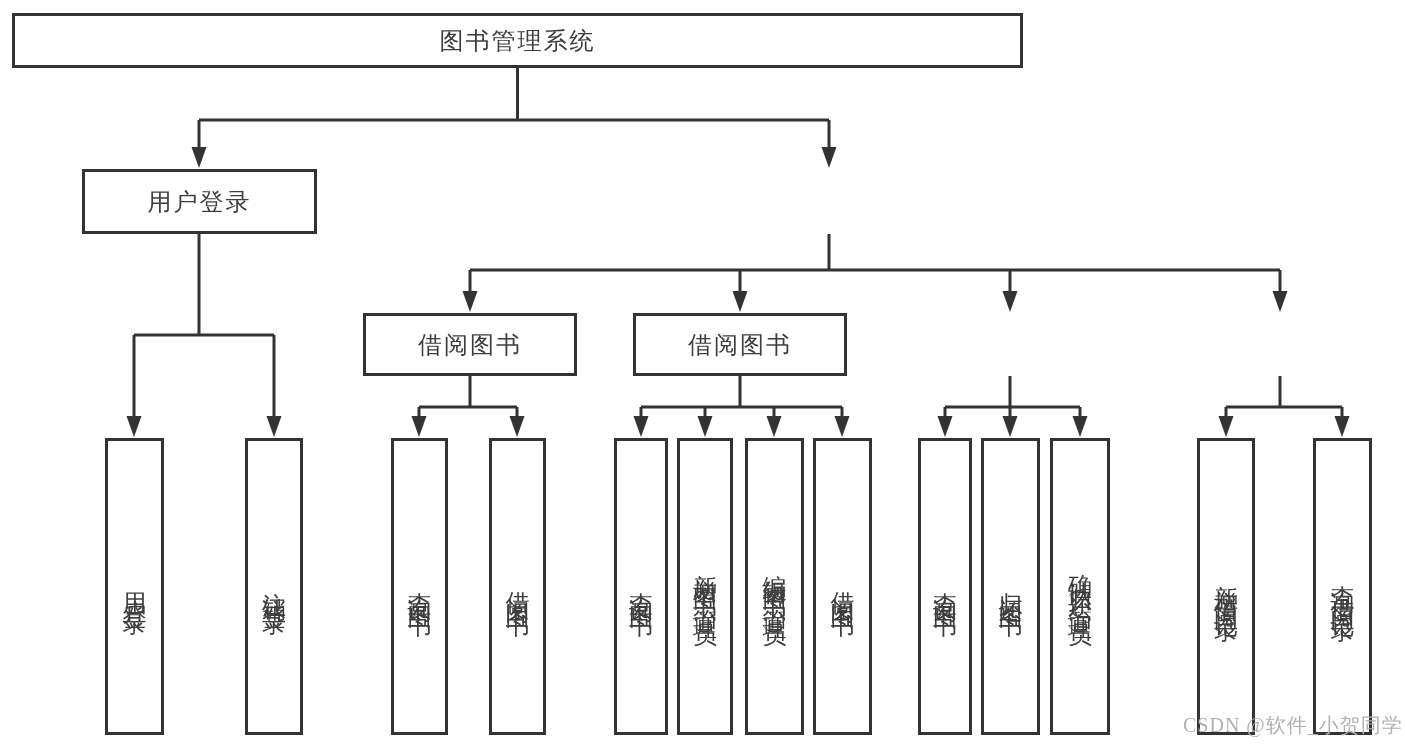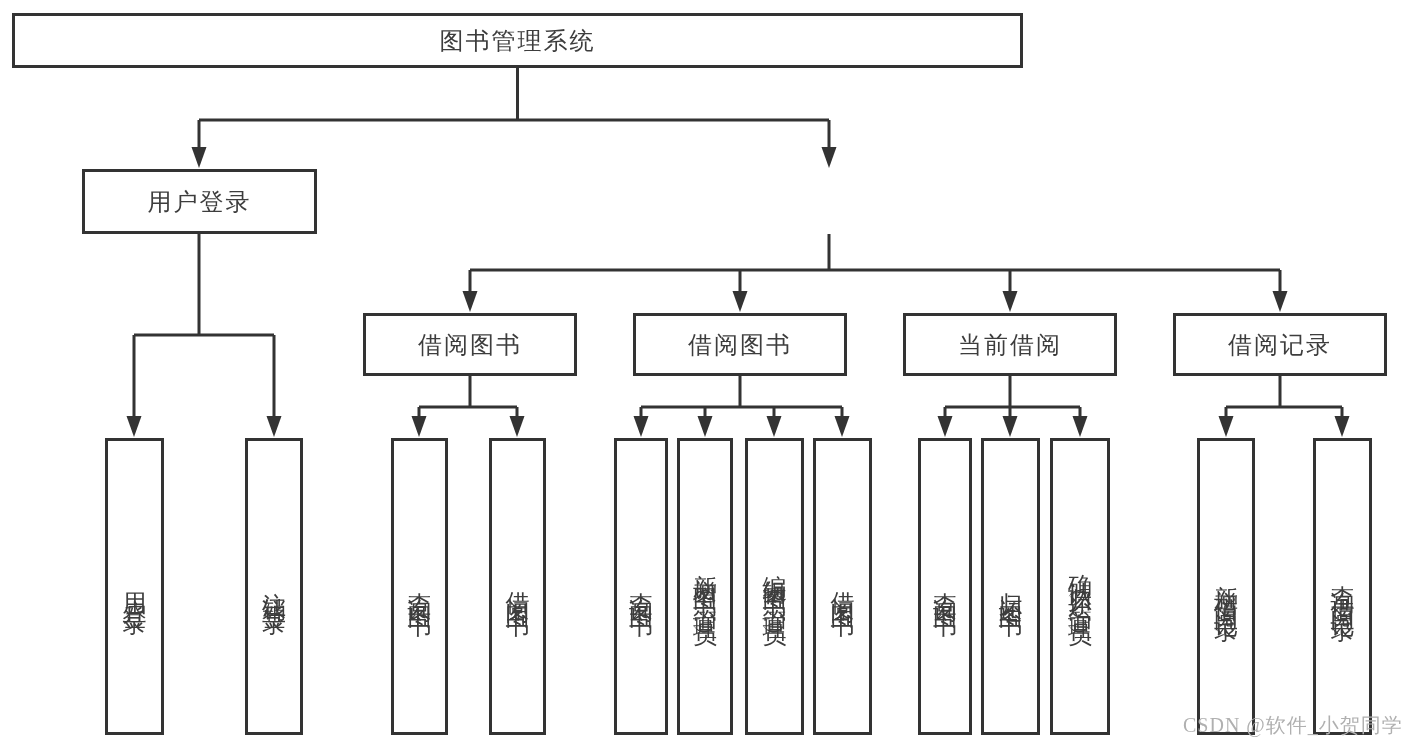--- a/index.html
+++ b/index.html
@@ -104,26 +104,20 @@
   <div class="node" style="left:82px;top:169px;width:235px;height:65px">
     <span class="hlabel">用户登录</span>
   </div>
 
   <div class="node" style="left:363px;top:313px;width:214px;height:63px">
     <span class="hlabel">借阅图书</span>
   </div>
   <div class="node" style="left:633px;top:313px;width:214px;height:63px">
     <span class="hlabel">借阅图书</span>
   </div>
-  <div class="node" style="left:903px;top:313px;width:214px;height:63px">
-    <span class="hlabel">当前借阅</span>
-  </div>
-  <div class="node" style="left:1173px;top:313px;width:214px;height:63px">
-    <span class="hlabel">借阅记录</span>
-  </div>
 
   <div class="node" style="left:105px;top:438px;width:59px;height:297px">
     <span class="vlabel">用户登录</span>
   </div>
   <div class="node" style="left:245px;top:438px;width:58px;height:297px">
     <span class="vlabel">注销登录</span>
   </div>
 
   <div class="node" style="left:391px;top:438px;width:57px;height:297px">
     <span class="vlabel">查询图书</span>

